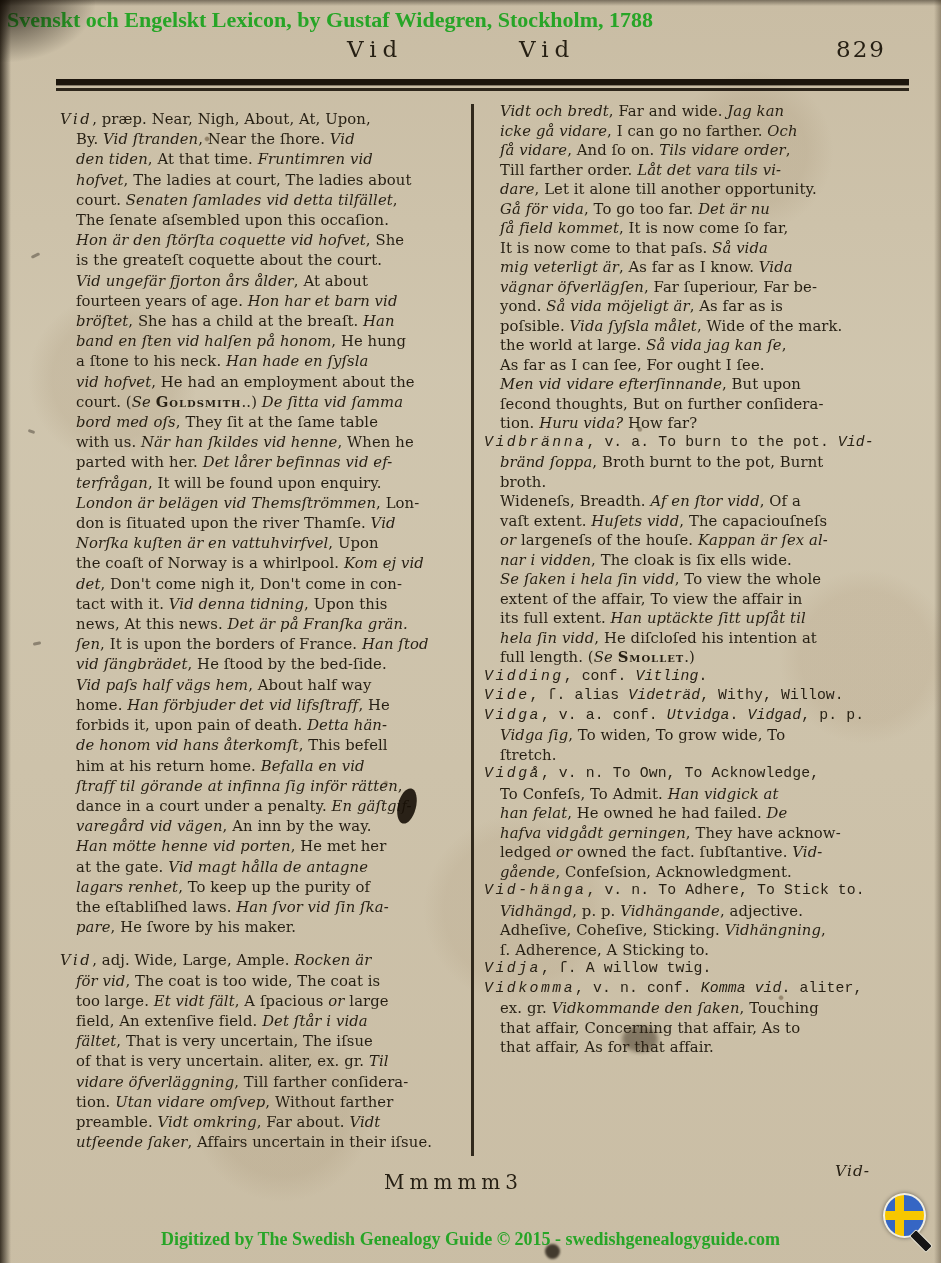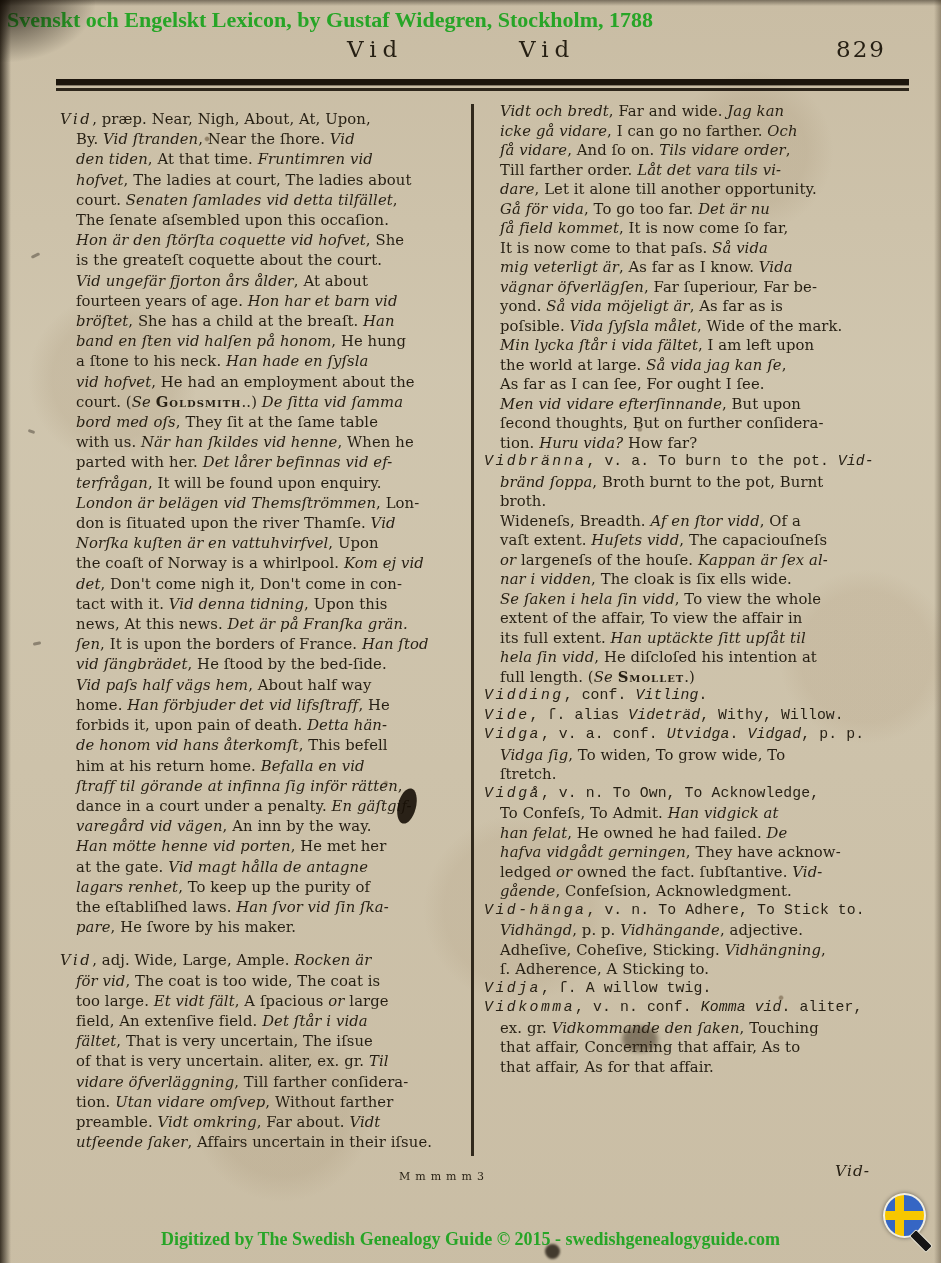--- a/index.html
+++ b/index.html
@@ -66,21 +66,21 @@
   .col-right .line{line-height:19.5px;}
   .line.ind{padding-left:16px;}
   .col-left .line.entry{margin-top:13px;}
   .col-right .line.entry{font-family:Liberation Mono, monospace;}
   .col .line.entry:first-child{margin-top:8px;}
   .line i{font-style:italic;}
   .hw{font-style:italic;letter-spacing:2.5px;}
   .sc{font-variant:small-caps;letter-spacing:1px;font-weight:bold;}
 
   
-  .sig{position:absolute;left:384px;top:1170px;font-size:11px;letter-spacing:5px;margin-left:15px;}
+  .sig{position:absolute;left:384px;top:1170px;font-size:20px;letter-spacing:5px;}
   .catchword{position:absolute;left:835px;top:1162px;font-size:15.5px;font-style:italic;letter-spacing:1px;}
 
   
   .logo{position:absolute;left:883px;top:1193px;width:55px;height:65px;}
   .lens{position:absolute;left:0;top:0;width:39px;height:41px;border-radius:50%;
     border:2px solid #f2efe2;
     background:
       linear-gradient(to bottom, transparent 0 38%, var(--flag-yellow,#f7c700) 38% 62%, transparent 62%),
       linear-gradient(to right, transparent 0 26%, var(--flag-yellow,#f7c700) 26% 48%, transparent 48%),
       var(--flag-blue,#3566c4);
@@ -167,21 +167,20 @@
         <div class="line ind"><i>ſå vidare</i>, And ſo on. <i>Tils vidare order</i>,</div>
         <div class="line ind">Till farther order. <i>Låt det vara tils vi-</i></div>
         <div class="line ind"><i>dare</i>, Let it alone till another opportunity.</div>
         <div class="line ind"><i>Gå för vida</i>, To go too far. <i>Det är nu</i></div>
         <div class="line ind"><i>ſå field kommet</i>, It is now come ſo far,</div>
         <div class="line ind">It is now come to that paſs. <i>Så vida</i></div>
         <div class="line ind"><i>mig veterligt är</i>, As far as I know. <i>Vida</i></div>
         <div class="line ind"><i>vägnar öfverlägſen</i>, Far ſuperiour, Far be-</div>
         <div class="line ind">yond. <i>Så vida möjeligt är</i>, As far as is</div>
         <div class="line ind">poſsible. <i>Vida ſyſsla målet</i>, Wide of the mark.</div>
-        <div class="line ind"><i>Min lycka ſtår i vida fältet</i>, I am left upon</div>
         <div class="line ind">the world at large. <i>Så vida jag kan ſe</i>,</div>
         <div class="line ind">As far as I can ſee, For ought I ſee.</div>
         <div class="line ind"><i>Men vid vidare efterſinnande</i>, But upon</div>
         <div class="line ind">ſecond thoughts, But on further conſidera-</div>
         <div class="line ind">tion. <i>Huru vida?</i> How far?</div>
         <div class="line entry"><span class="hw">Vidbränna</span>, v. a. To burn to the pot. <i>Vid-</i></div>
         <div class="line ind"><i>bränd ſoppa</i>, Broth burnt to the pot, Burnt</div>
         <div class="line ind">broth.</div>
         <div class="line ind">Wideneſs, Breadth. <i>Af en ſtor vidd</i>, Of a</div>
         <div class="line ind">vaſt extent. <i>Huſets vidd</i>, The capaciouſneſs</div>

